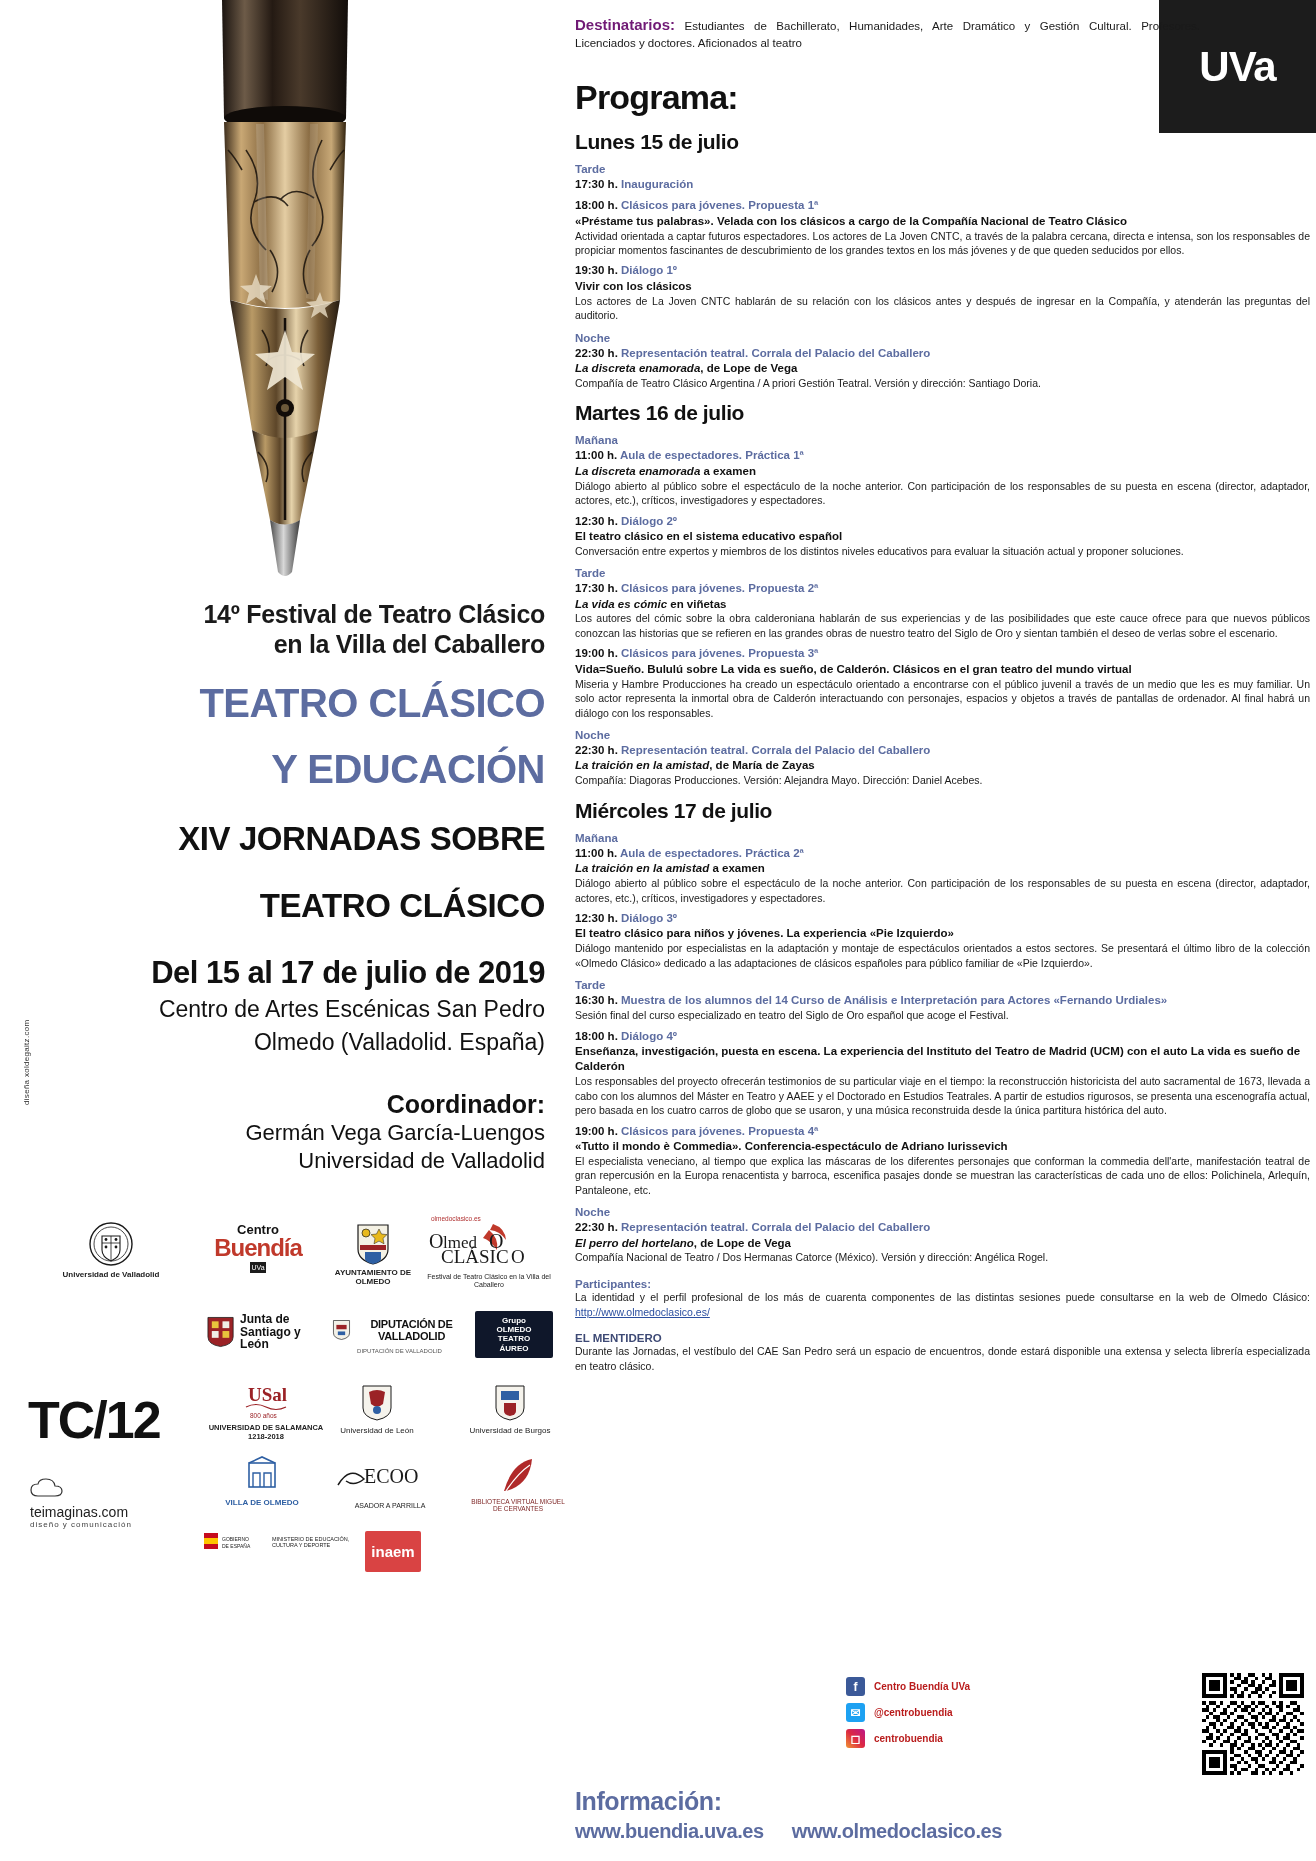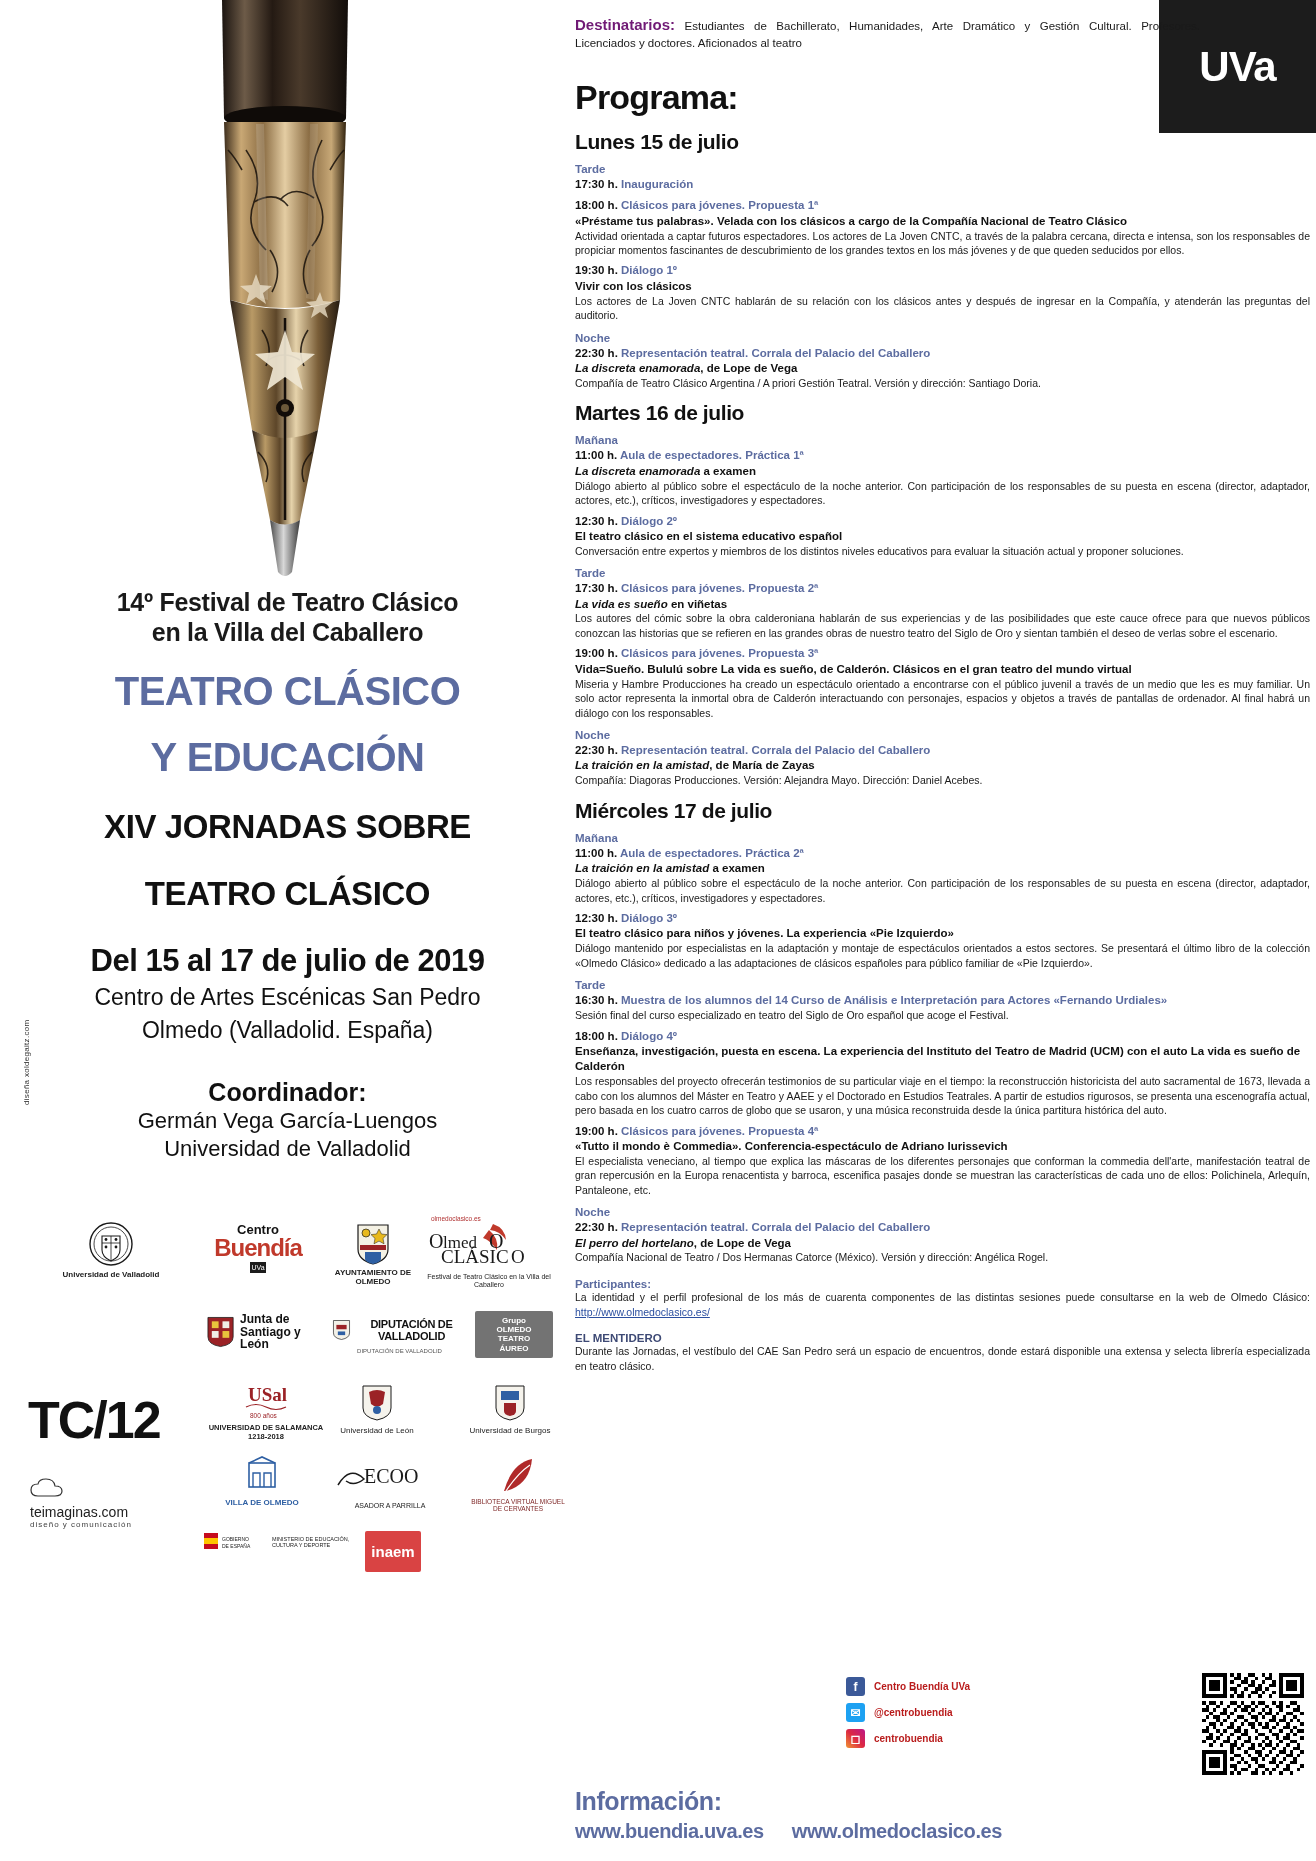--- a/index.html
+++ b/index.html
@@ -11,21 +11,21 @@
   }
   .poster { position: relative; width: 1316px; height: 1861px; background: #fff; }
 
   
   .left-col { position: absolute; left: 0; top: 0; width: 560px; height: 1861px; }
 
   
   .pen-wrap { position: absolute; left: 150px; top: 0; width: 270px; height: 600px; }
   .pen-svg { display: block; width: 270px; height: 600px; }
 
-  .left-text { position: absolute; left: 30px; top: 588px; width: 515px; text-align: center; }
+  .left-text { position: absolute; left: 30px; top: 600px; width: 515px; text-align: right; }
   .festival-line { font-size: 25px; font-weight: bold; color: #1a1a1a; line-height: 1.18; letter-spacing: -0.3px; }
   .title-main {
     font-size: 40px; font-weight: bold; color: #5c6ca0;
     line-height: 1.1; letter-spacing: -0.5px; margin-top: 22px;
   }
   .jornadas {
     font-size: 33px; font-weight: bold; color: #111;
     line-height: 1.12; letter-spacing: -0.4px; margin-top: 30px;
   }
   .dates {
@@ -297,21 +297,21 @@
             <path d="M2 2 h22 v17 q0 7 -11 9 q-11 -2 -11 -9 Z" fill="#f3f1e8" stroke="#1a1a1a" stroke-width="0.9"></path>
             <path d="M6 8 h14 v6 h-14 Z" fill="#9b2226"></path>
             <path d="M8 17 h10 v5 h-10 Z" fill="#2e5fa3"></path>
           </svg>
           <div style="font-size:11px;font-weight:bold;color:#111;letter-spacing:-0.3px;">DIPUTACIÓN DE VALLADOLID</div>
         </div>
         <div class="logo-cap" style="font-size:6px;color:#555;">DIPUTACIÓN DE VALLADOLID</div>
       </div>
 
       <div class="logo-box" style="left:455px; top:96px; width:78px;">
-        <div style="background:#737373;color:#fff;font-size:8px;font-weight:bold;line-height:1.15;padding:5px 3px;border-radius:2px;">
+        <div style="background:#0f172a;color:#fff;font-size:8px;font-weight:bold;line-height:1.15;padding:5px 3px;border-radius:2px;">
           Grupo<br>OLMEDO<br>TEATRO<br>ÁUREO
         </div>
         <div class="logo-cap" style="visibility:hidden">Grupo OLMEDO TEATRO ÁUREO</div>
       </div>
 
       <div class="logo-box" style="left:186px; top:166px; width:120px;">
         <svg class="crest" width="52" height="40" viewBox="0 0 52 40">
           <text x="8" y="20" font-family="Liberation Serif, serif" font-size="19" fill="#9b2226" font-weight="bold">USal</text>
           <path d="M6 26 q10 -5 20 0 q10 5 20 0" stroke="#9b2226" stroke-width="1.2" fill="none"></path>
           <text x="10" y="37" font-size="6.5" fill="#9b2226">800 años</text>
@@ -436,21 +436,21 @@
           <div class="ev-desc">Diálogo abierto al público sobre el espectáculo de la noche anterior. Con participación de los responsables de su puesta en escena (director, adaptador, actores, etc.), críticos, investigadores y espectadores.</div>
         </div>
         <div class="ev">
           <div class="ev-line"><span class="ev-time">12:30 h. </span><span class="ev-kind">Diálogo 2º</span></div>
           <div class="ev-title">El teatro clásico en el sistema educativo español</div>
           <div class="ev-desc">Conversación entre expertos y miembros de los distintos niveles educativos para evaluar la situación actual y proponer soluciones.</div>
         </div>
         <div class="part-h">Tarde</div>
         <div class="ev">
           <div class="ev-line"><span class="ev-time">17:30 h. </span><span class="ev-kind">Clásicos para jóvenes. Propuesta 2ª</span></div>
-          <div class="ev-title"><i>La vida es sueño</i> en viñetas</div>
+          <div class="ev-title"><i>La vida es cómic</i> en viñetas</div>
           <div class="ev-desc">Los autores del cómic sobre la obra calderoniana hablarán de sus experiencias y de las posibilidades que este cauce ofrece para que nuevos públicos conozcan las historias que se refieren en las grandes obras de nuestro teatro del Siglo de Oro y sientan también el deseo de verlas sobre el escenario.</div>
         </div>
         <div class="ev">
           <div class="ev-line"><span class="ev-time">19:00 h. </span><span class="ev-kind">Clásicos para jóvenes. Propuesta 3ª</span></div>
           <div class="ev-title">Vida=Sueño. Bululú sobre La vida es sueño, de Calderón. Clásicos en el gran teatro del mundo virtual</div>
           <div class="ev-desc">Miseria y Hambre Producciones ha creado un espectáculo orientado a encontrarse con el público juvenil a través de un medio que les es muy familiar. Un solo actor representa la inmortal obra de Calderón interactuando con personajes, espacios y objetos a través de pantallas de ordenador. Al final habrá un diálogo con los responsables.</div>
         </div>
         <div class="part-h">Noche</div>
         <div class="ev">
           <div class="ev-line"><span class="ev-time">22:30 h. </span><span class="ev-kind">Representación teatral. Corrala del Palacio del Caballero</span></div>

